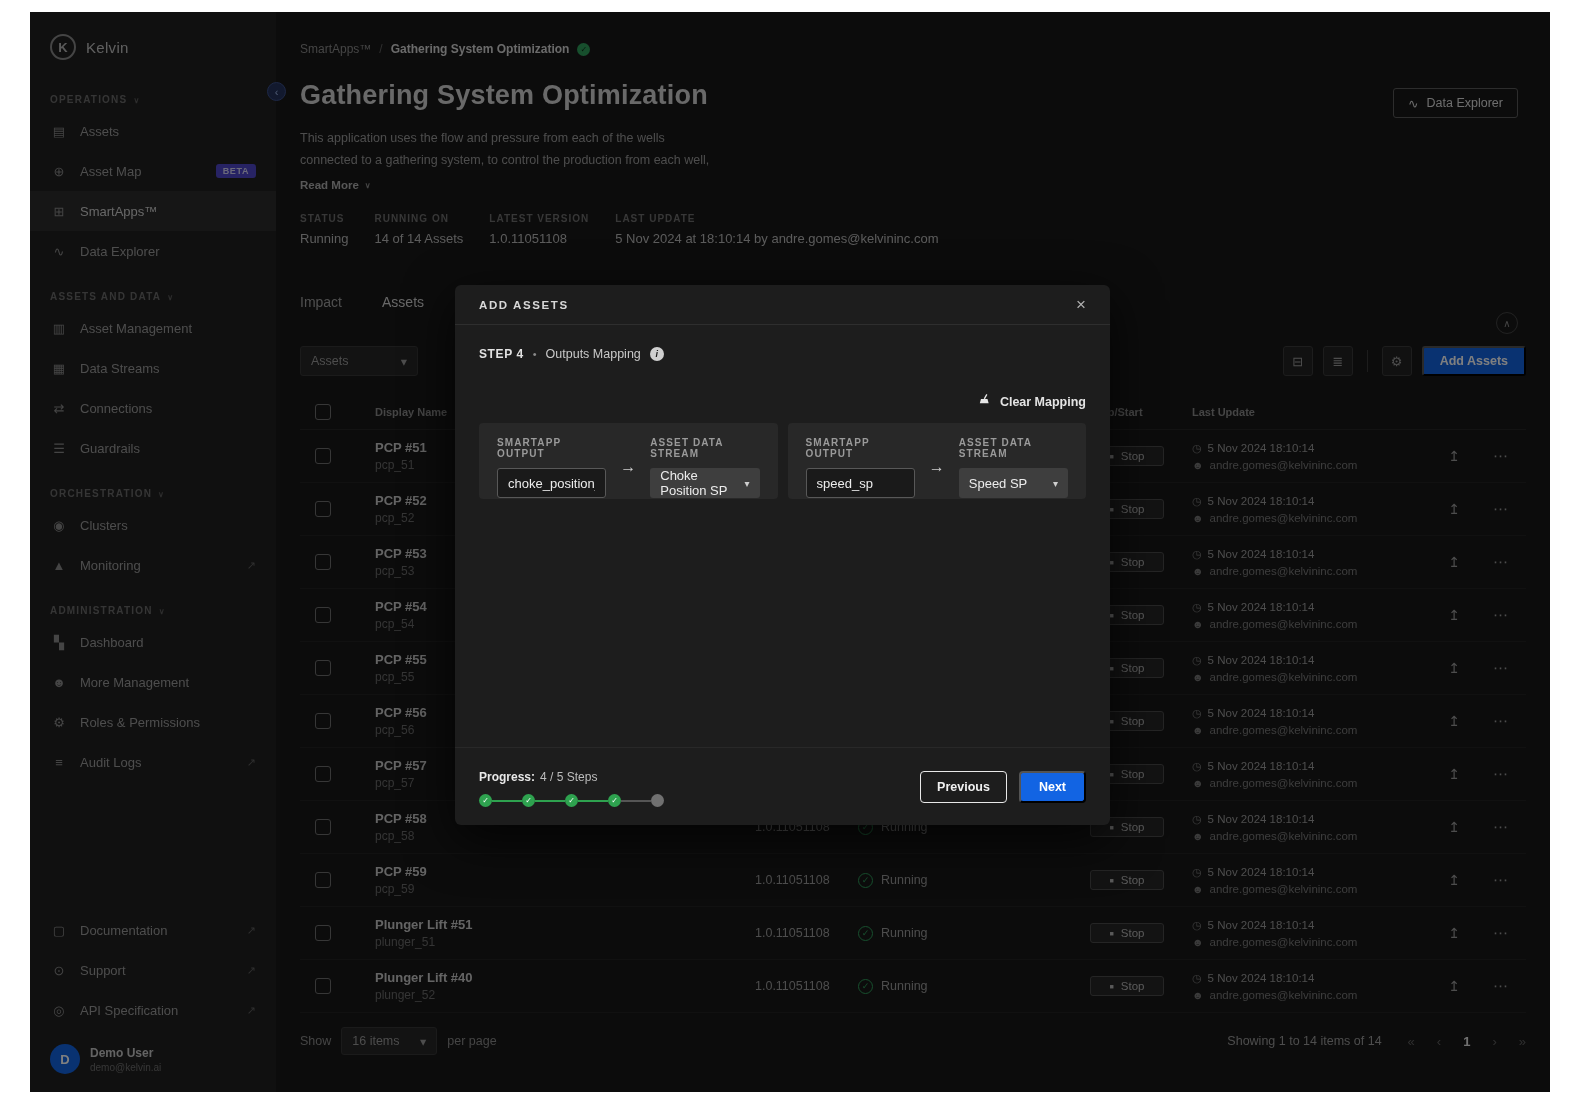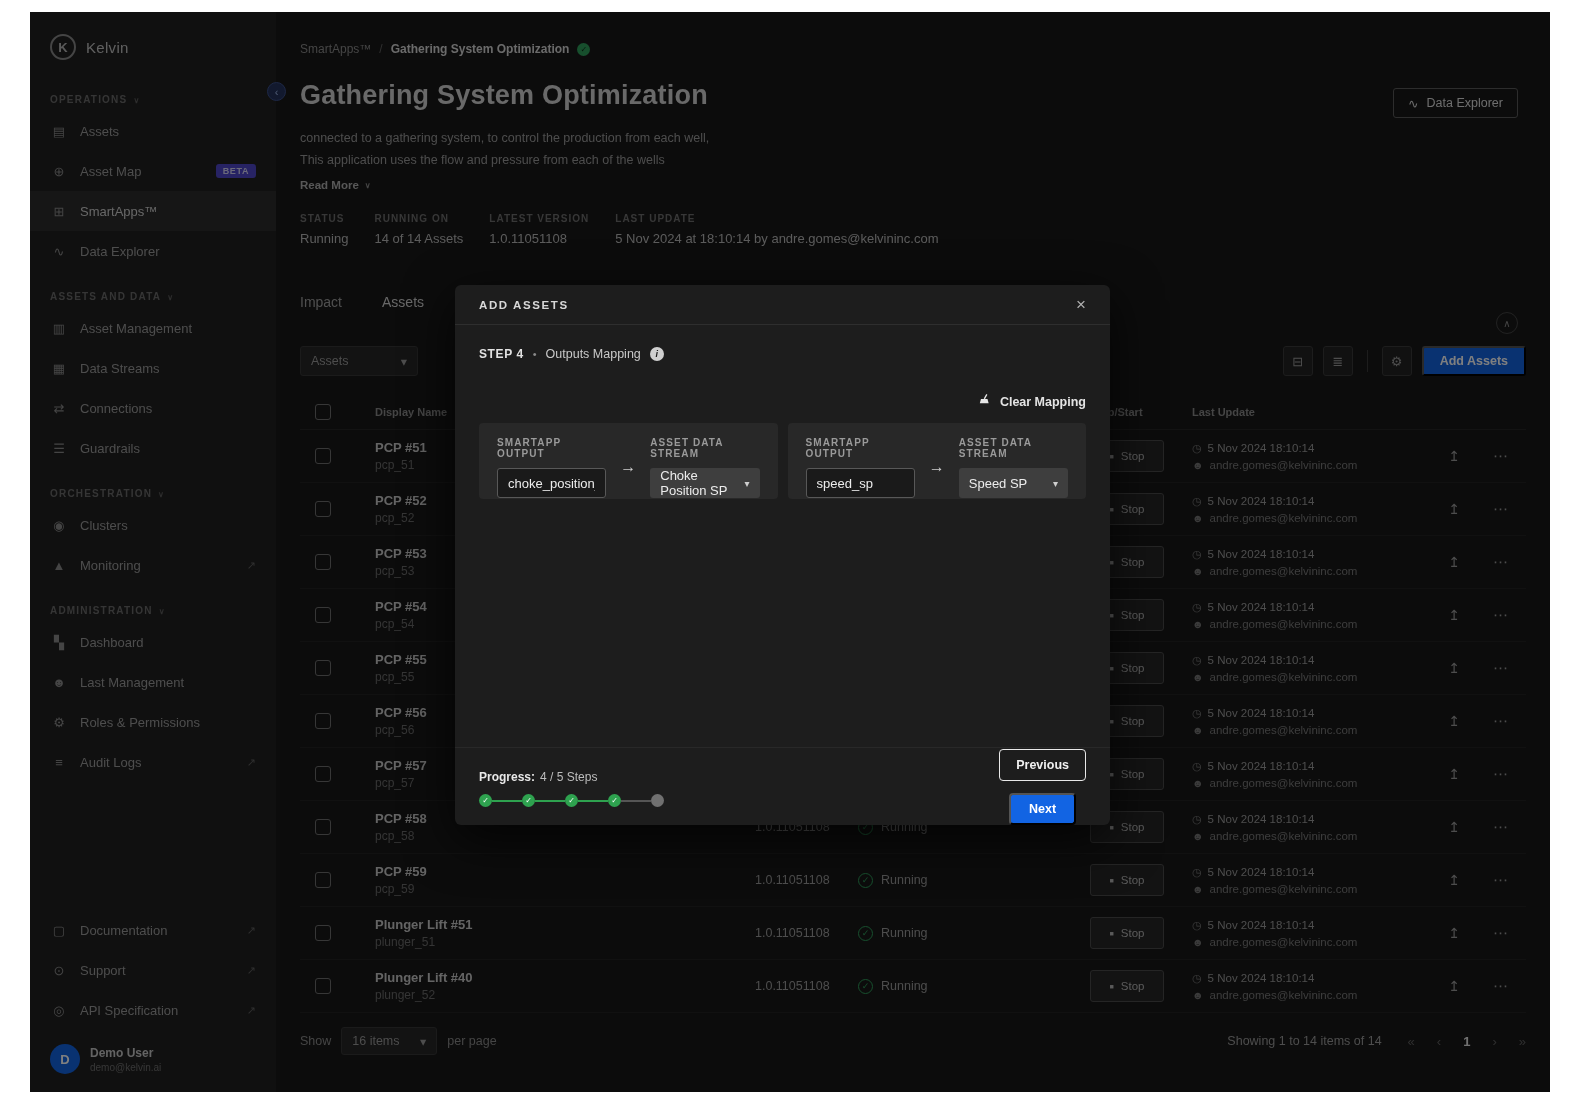--- a/index.html
+++ b/index.html
@@ -61,21 +61,21 @@
   .table-grid { display:grid; grid-template-columns:60px 380px 103px 232px 102px 1fr 44px 50px; align-items:center; padding-left:15px; }
   .thead { height:36px; border-bottom:1px solid #262626; font-size:11px; font-weight:bold; color:#8a8a8a; }
   .trow { height:53px; border-bottom:1px solid #222222; }
   .checkbox { width:16px; height:16px; border:1.5px solid #6f6f6f; border-radius:3px; background:transparent; }
   .row-name { font-size:13px; font-weight:bold; color:#c9c9c9; }
   .row-id { font-size:12px; color:#6a6a6a; margin-top:3px; }
   .row-version { font-size:12.5px; color:#9a9a9a; }
   .cell-status { display:flex; align-items:center; gap:8px; }
   .status-check { width:15px; height:15px; border:1px solid #2e9e5b; border-radius:50%; color:#2e9e5b; font-size:9px; display:flex; align-items:center; justify-content:center; }
   .row-status-text { font-size:12.5px; color:#9a9a9a; }
-  .stop-btn { height:32px; width:74px; border:1px solid #4a4a4a; border-radius:3px; background:#262626; color:#b5b5b5; font-size:11.5px; display:flex; align-items:center; justify-content:center; gap:7px; }
+  .stop-btn { height:20px; width:74px; border:1px solid #4a4a4a; border-radius:3px; background:#262626; color:#b5b5b5; font-size:11.5px; display:flex; align-items:center; justify-content:center; gap:7px; }
   .stop-square { font-size:7px; color:#b5b5b5; }
   .cell-update { font-size:11.5px; color:#9a9a9a; }
   .cell-update .line { display:flex; align-items:center; gap:6px; }
   .cell-update .line + .line { margin-top:4px; color:#7a7a7a; }
   .mini-icon { font-size:11px; color:#777; }
   .row-upload { font-size:14px; color:#9a9a9a; text-align:center; }
   .row-dots { font-size:15px; color:#9a9a9a; text-align:center; letter-spacing:1px; }
 
   .table-footer { margin-top:14px; display:flex; align-items:center; }
   .tf-left { display:flex; align-items:center; gap:10px; font-size:12.5px; color:#8a8a8a; }
@@ -109,21 +109,21 @@
   .map-select .caret { color:#cfcfcf; font-size:10px; }
   .modal-footer { flex-shrink:0; height:78px; padding:0 24px; display:flex; align-items:center; justify-content:space-between; border-top:1px solid #282828; }
   .progress-block { padding-top:4px; }
   .progress-text { font-size:12px; color:#bdbdbd; }
   .progress-text .pl { font-weight:bold; color:#e8e8e8; margin-right:5px; }
   .stepper { margin-top:10px; display:flex; align-items:center; }
   .step-dot { width:13px; height:13px; border-radius:50%; background:#707070; color:#fff; font-size:8px; display:flex; align-items:center; justify-content:center; flex-shrink:0; }
   .step-dot.done { background:#2ea24f; }
   .step-line { width:30px; height:2px; background:#555; }
   .step-line.done { background:#2ea24f; }
-  .modal-buttons { display:flex; align-items:center; gap:12px;flex-direction:column; }
+  .modal-buttons { display:flex; align-items:center; gap:12px; }
   .btn-secondary { height:32px; padding:0 16px; border:1px solid #e8e8e8; border-radius:4px; background:transparent; color:#f0f0f0; font-size:12.5px; font-weight:bold; display:flex; align-items:center; }
   .btn-primary { height:32px; padding:0 18px; background:#1264e3; border-radius:4px; color:#ffffff; font-size:12.5px; font-weight:bold; display:flex; align-items:center; }
 </style>
 </head>
 <body>
 
 <div class="app">
 
   <aside class="sidebar">
     <div class="logo-row">
@@ -205,21 +205,21 @@
         <div class="section">
     <div class="section-label"><span class="section-label-text">ADMINISTRATION</span><span class="sec-caret">∨</span></div>
     <div class="section-items">
             <div class="nav-item">
     <span class="nav-icon">▚</span>
     <span class="nav-label">Dashboard</span>
 
   </div>
             <div class="nav-item">
     <span class="nav-icon">☻</span>
-    <span class="nav-label">Last Management</span>
+    <span class="nav-label">More Management</span>
 
   </div>
             <div class="nav-item">
     <span class="nav-icon">⚙</span>
     <span class="nav-label">Roles &amp; Permissions</span>
 
   </div>
             <div class="nav-item">
     <span class="nav-icon">≡</span>
     <span class="nav-label">Audit Logs</span>
@@ -273,22 +273,22 @@
     </div>
 
     <h1 class="page-title">Gathering System Optimization</h1>
 
     <button class="data-explorer-btn">
       <span>∿</span>
       <span>Data Explorer</span>
     </button>
 
     <div class="description">
+      <div>This application uses the flow and pressure from each of the wells</div>
       <div>connected to a gathering system, to control the production from each well,</div>
-      <div>This application uses the flow and pressure from each of the wells</div>
     </div>
     <div class="read-more">
       <span>Read More</span>
       <span class="sec-caret">∨</span>
     </div>
 
     <div class="stats-row">
         <div class="stat">
     <div class="stat-label">STATUS</div>
     <div class="stat-value">Running</div>

